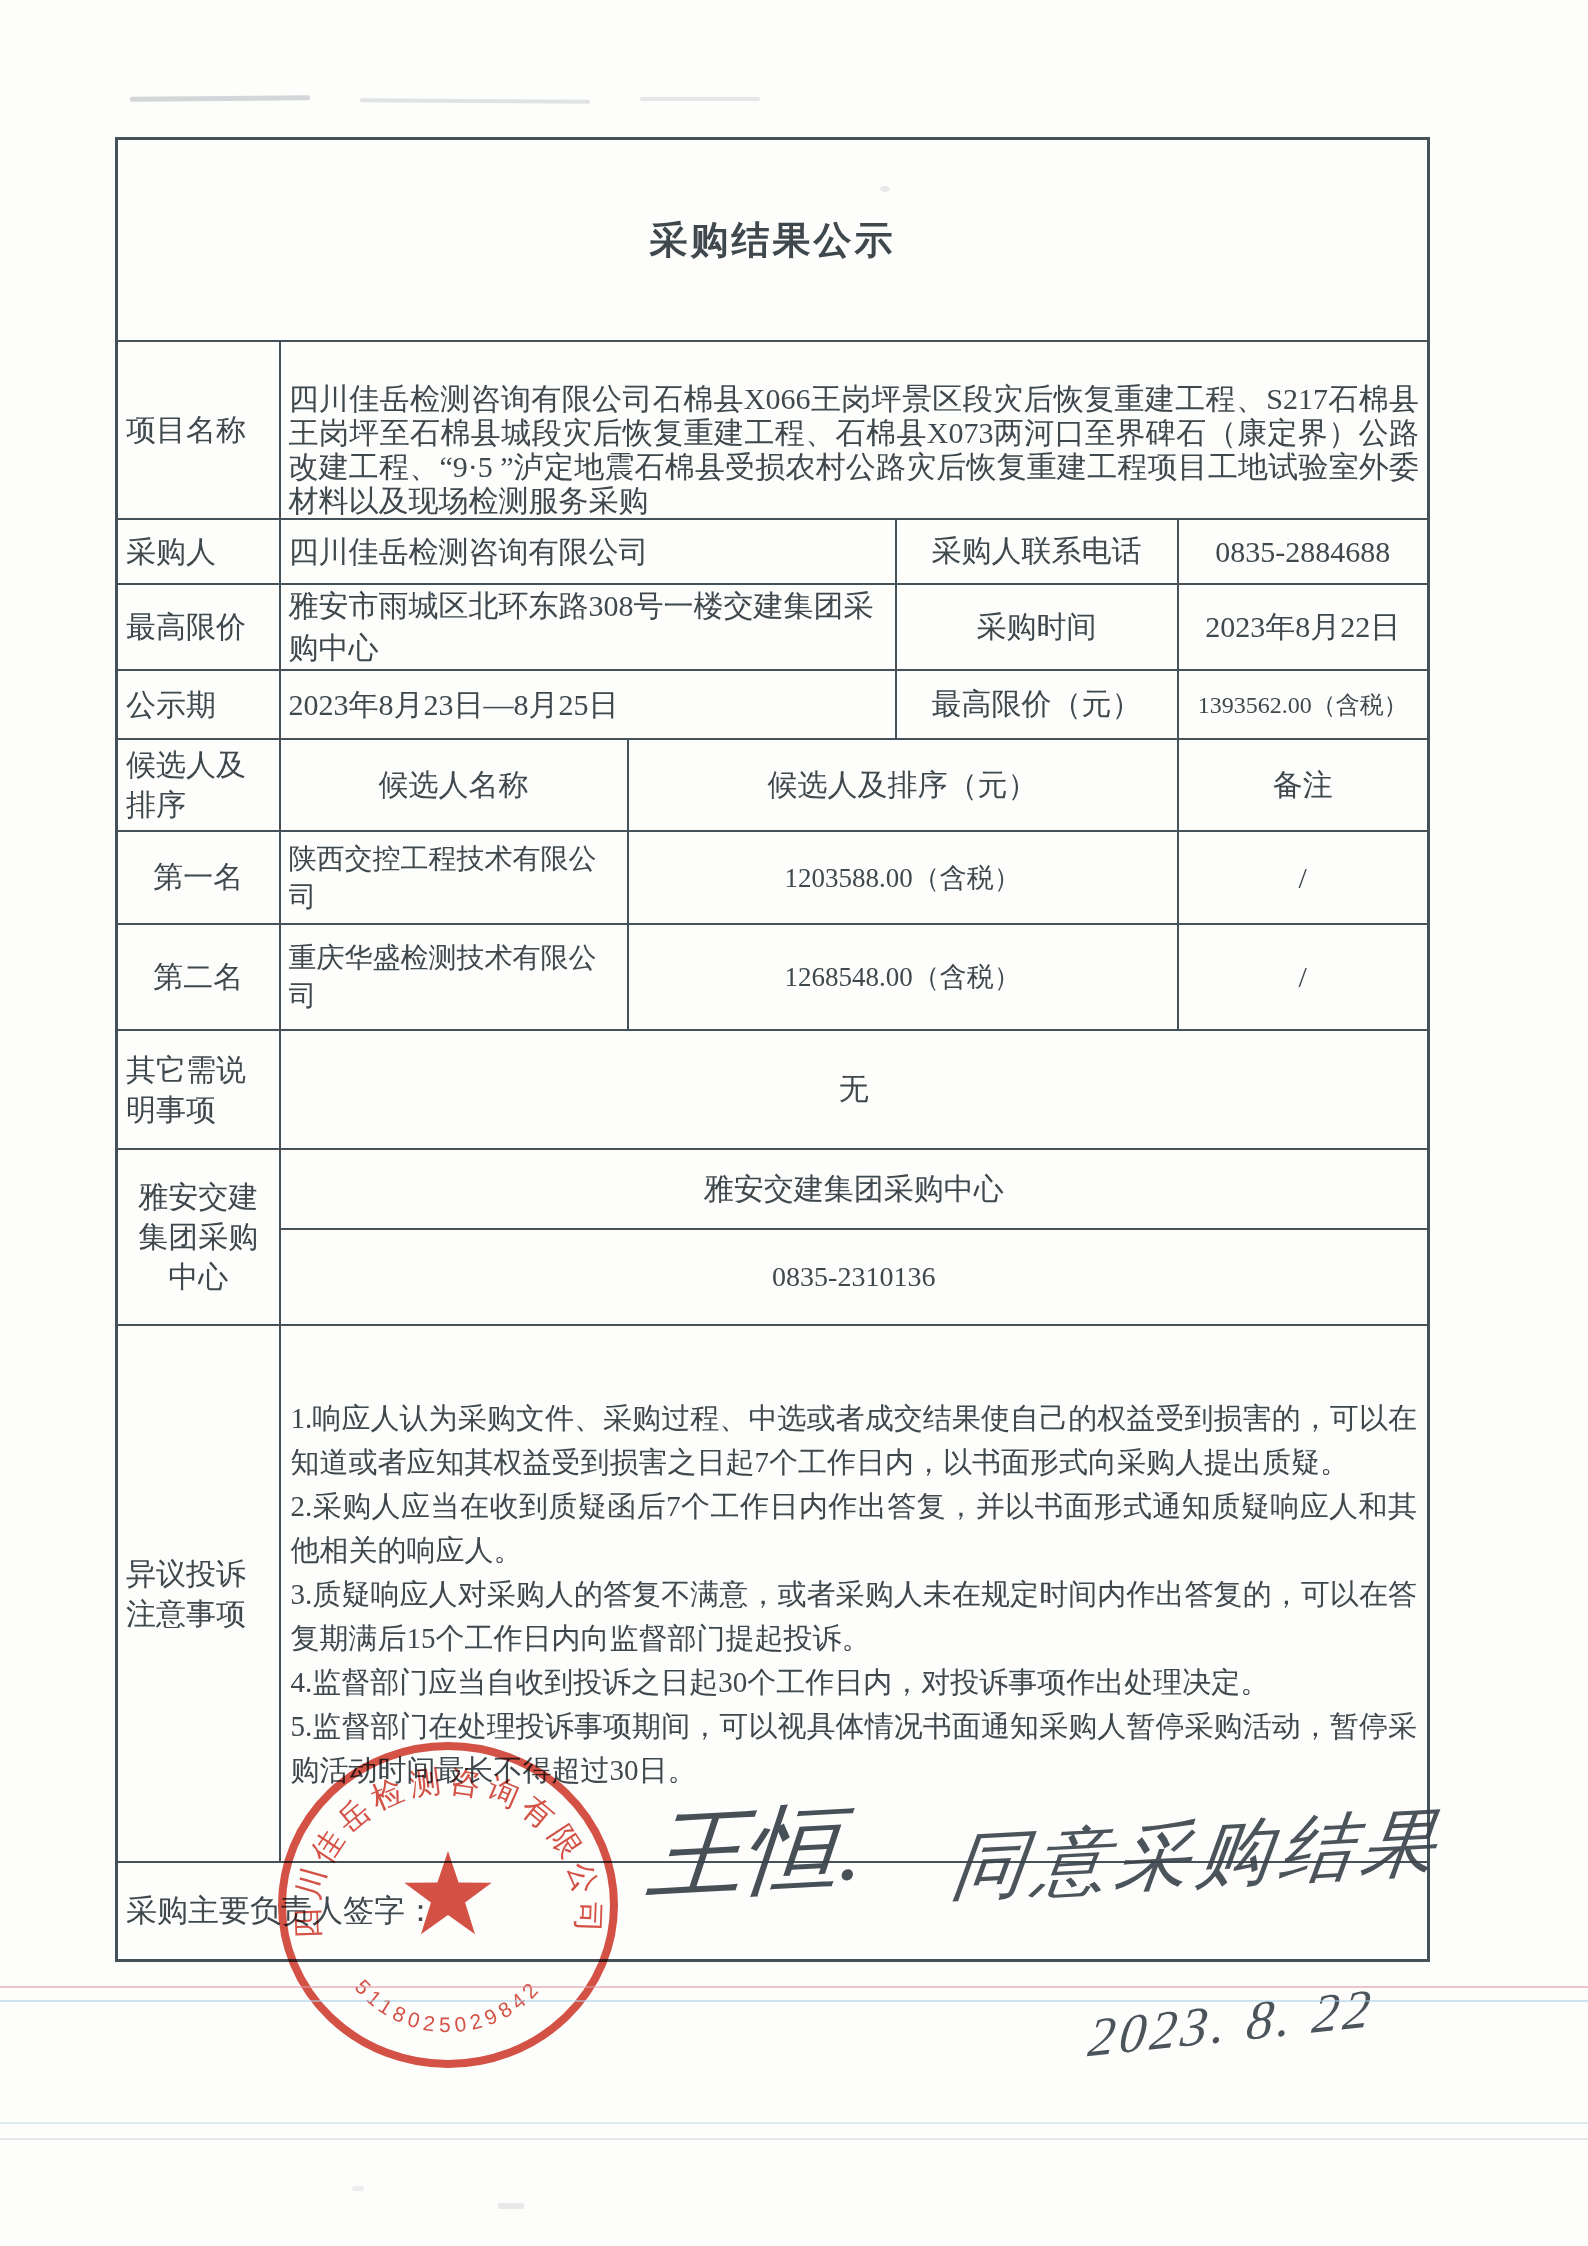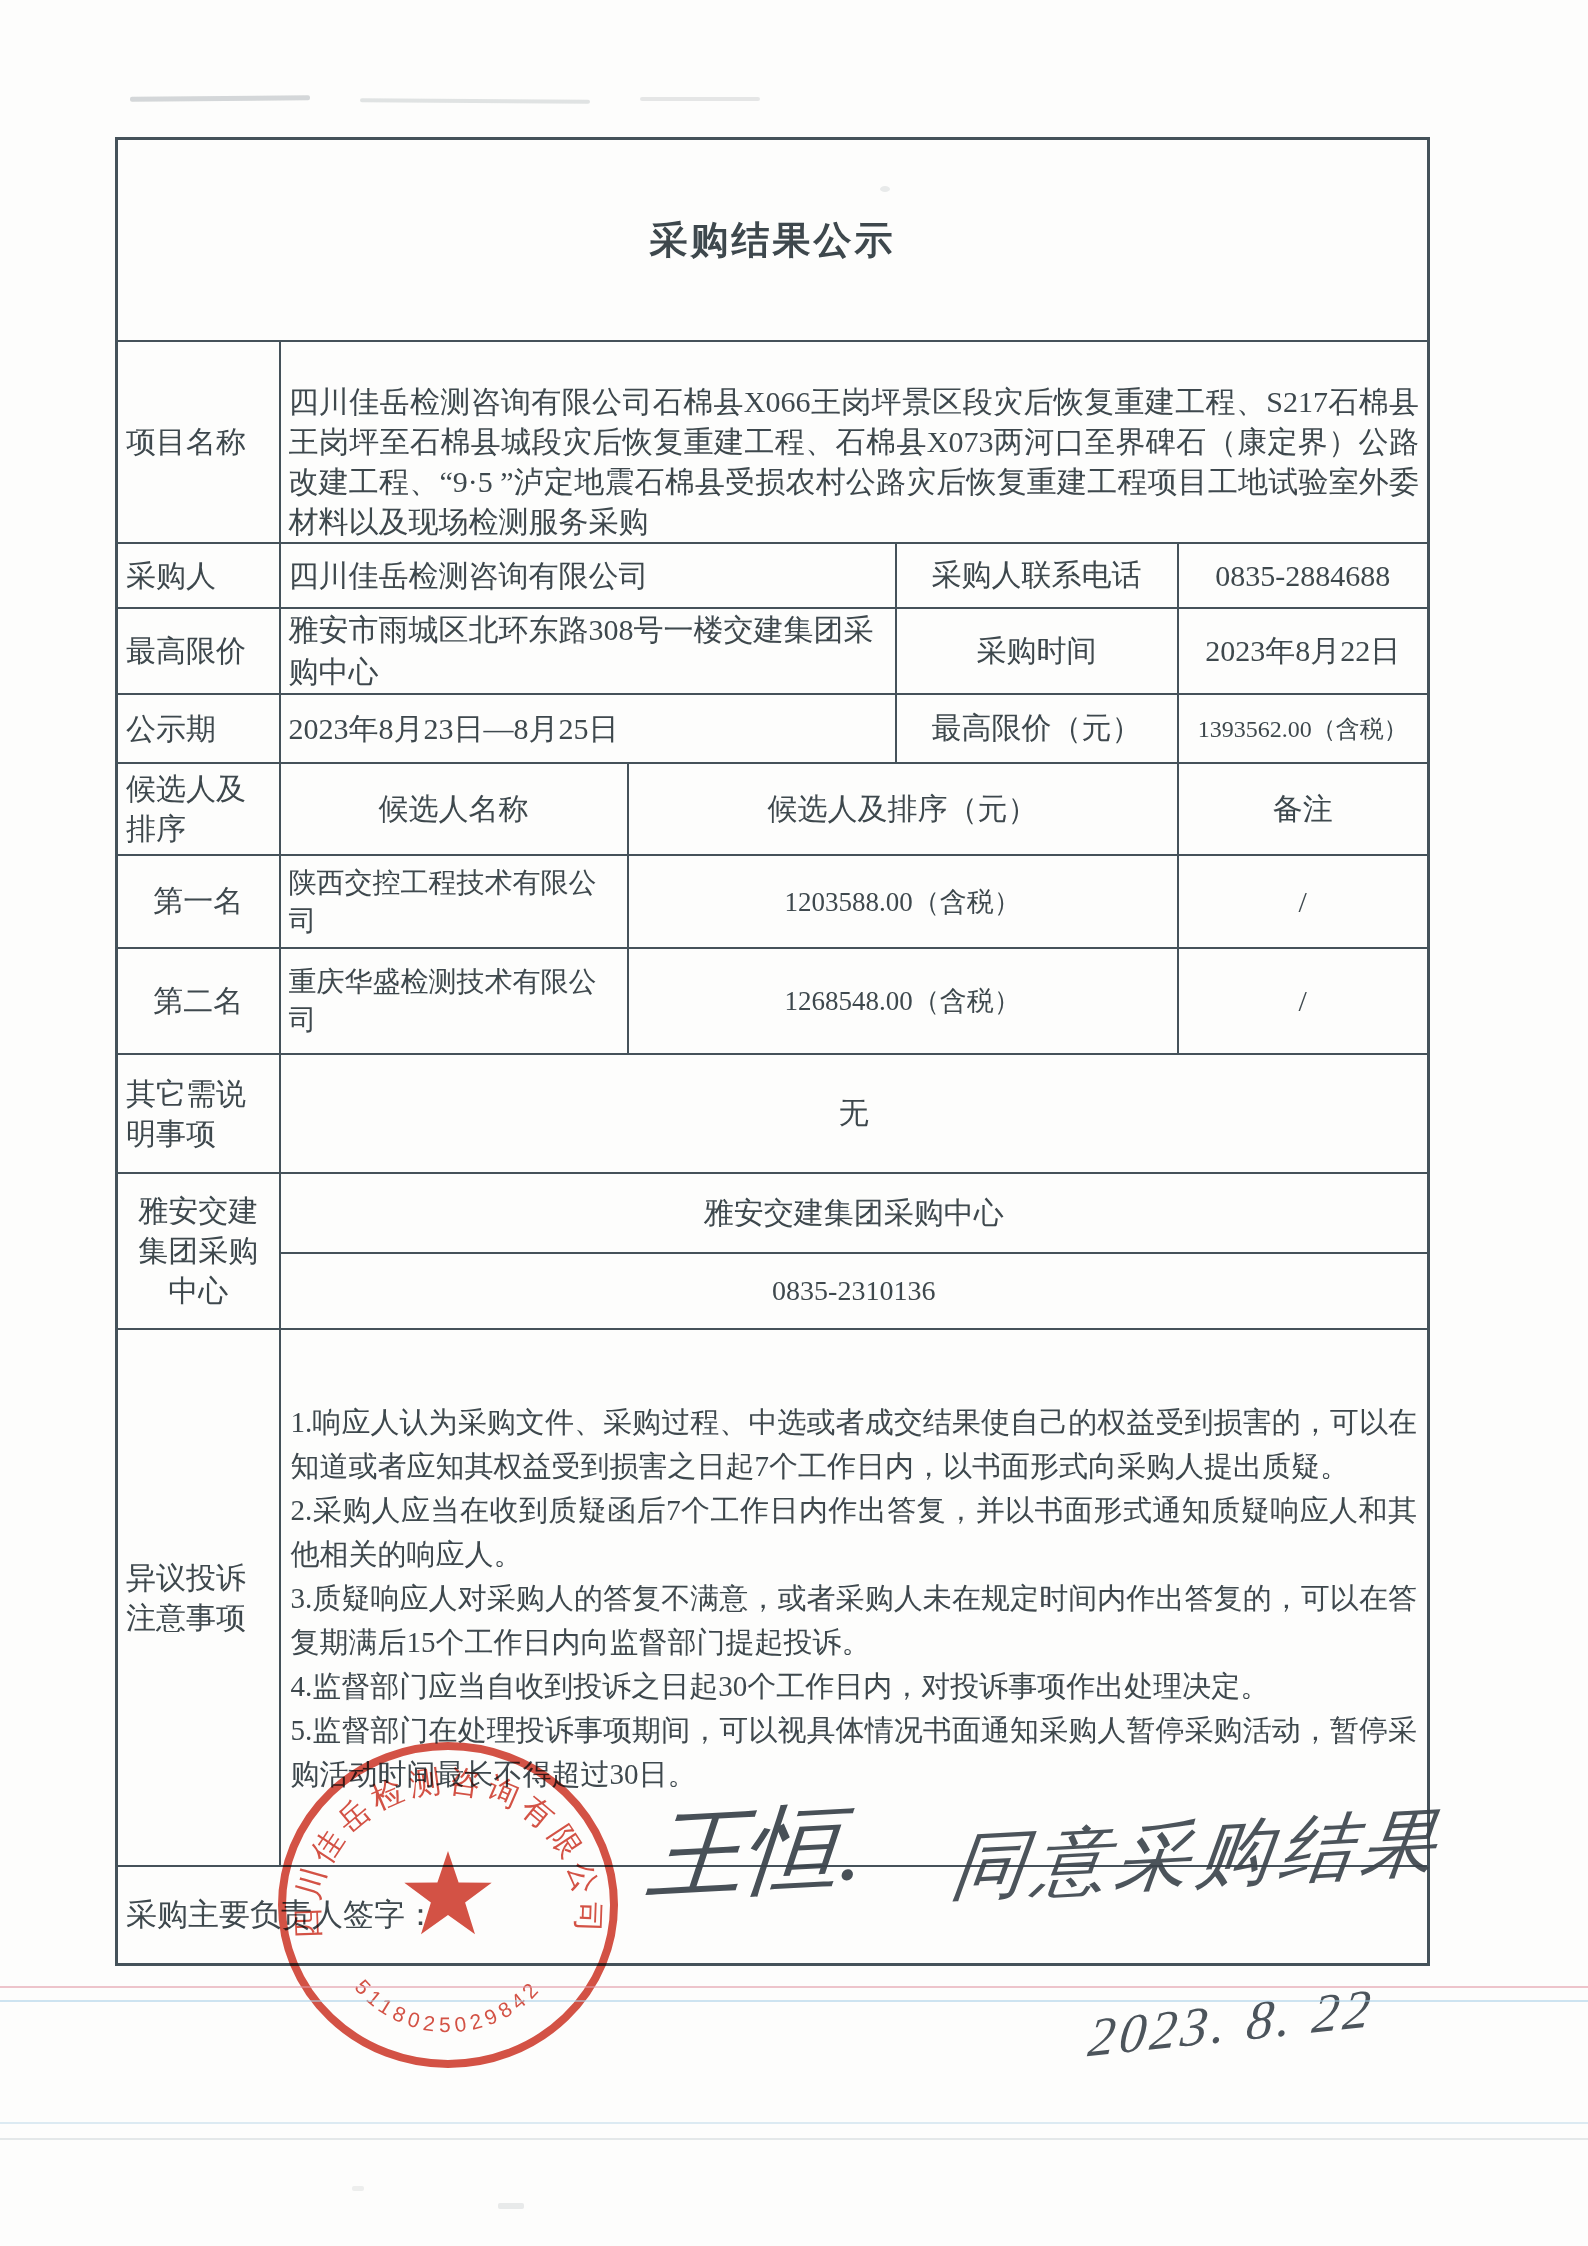--- a/index.html
+++ b/index.html
@@ -34,21 +34,21 @@
     font-weight:bold;
     font-size:38px;
     letter-spacing:3px;
   }
   td.lbl{ padding:0 20px 0 8px; text-align:left; line-height:40px;border-radius:24px;}
   td.lbl.center{ text-align:center; padding:0 14px;}
   td.rank{ text-align:center;}
   td.val{ text-align:left; line-height:42px; padding:0 10px;}
   td.ctr{ text-align:center;}
   td.name-cell{ text-align:left; padding:0 4px 0 22px; font-size:28px;}
-  .proj-text{ line-height:40px; text-align:justify;margin-top:40px;}
+  .proj-text{ line-height:34px; text-align:justify;margin-top:40px;}
   .objection-cell p{ margin:0; line-height:44px; font-size:29px; text-align:justify;}
   td.sig-cell{ font-size:31px; padding-left:6px; height:96px;}
   
   .stamp{
     position:absolute; left:268px; top:1725px;
     width:360px; height:360px;
     mix-blend-mode:multiply;
     opacity:.88;
     pointer-events:none;
   }
@@ -154,21 +154,21 @@
 
     <tr style="height:119px">
       <td class="lbl">其它需说明事项</td>
       <td class="ctr" colspan="4">无</td>
     </tr>
 
     <tr style="height:80px">
       <td class="lbl center" rowspan="2">雅安交建集团采购中心</td>
       <td class="ctr" colspan="4">雅安交建集团采购中心</td>
     </tr>
-    <tr style="height:76px">
+    <tr style="height:96px">
       <td class="ctr" colspan="4" style="font-size:28px">0835-2310136</td>
     </tr>
 
     <tr style="height:537px">
       <td class="lbl">异议投诉注意事项</td>
       <td class="objection-cell" colspan="4" style="padding:0 10px">
         <p>1.响应人认为采购文件、采购过程、中选或者成交结果使自己的权益受到损害的，可以在知道或者应知其权益受到损害之日起7个工作日内，以书面形式向采购人提出质疑。</p>
         <p>2.采购人应当在收到质疑函后7个工作日内作出答复，并以书面形式通知质疑响应人和其他相关的响应人。</p>
         <p>3.质疑响应人对采购人的答复不满意，或者采购人未在规定时间内作出答复的，可以在答复期满后15个工作日内向监督部门提起投诉。</p>
         <p>4.监督部门应当自收到投诉之日起30个工作日内，对投诉事项作出处理决定。</p>

